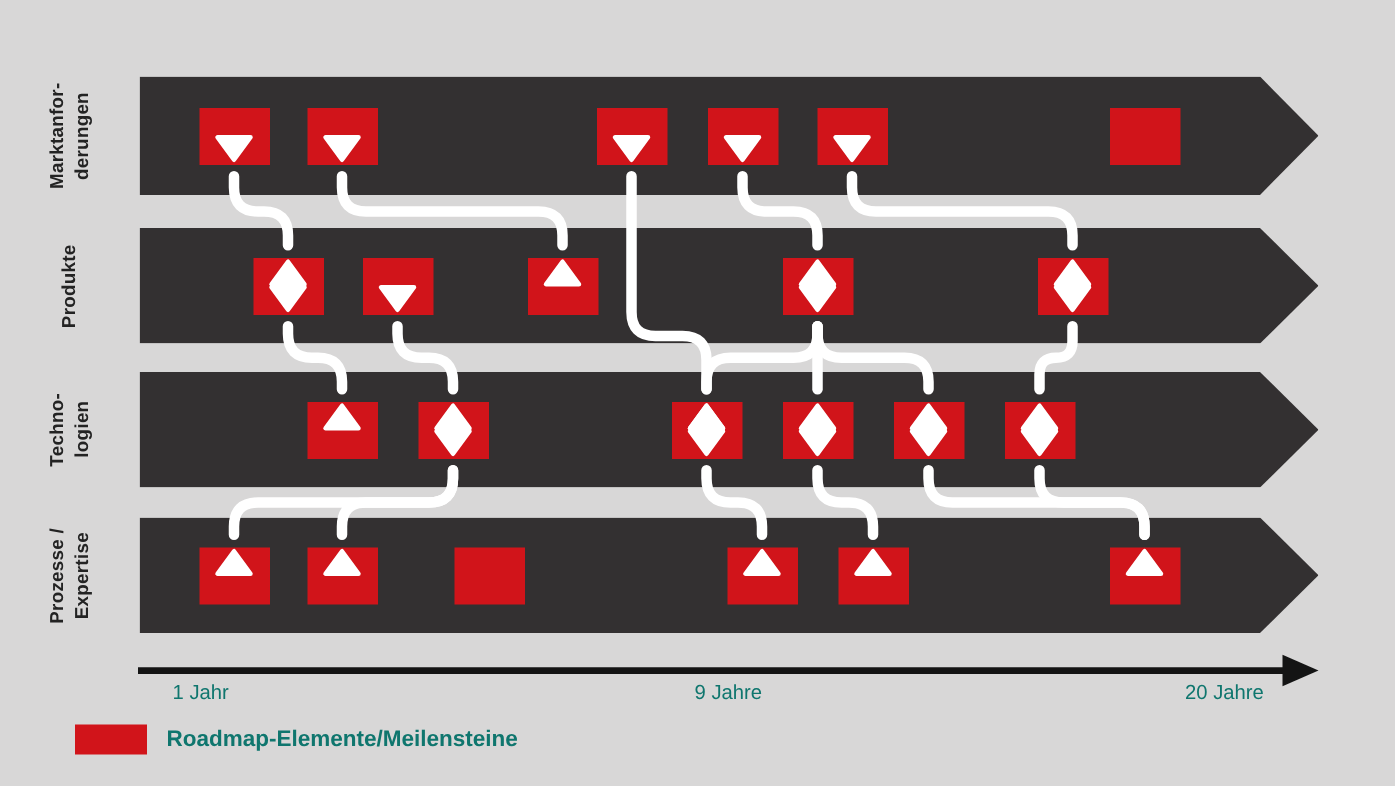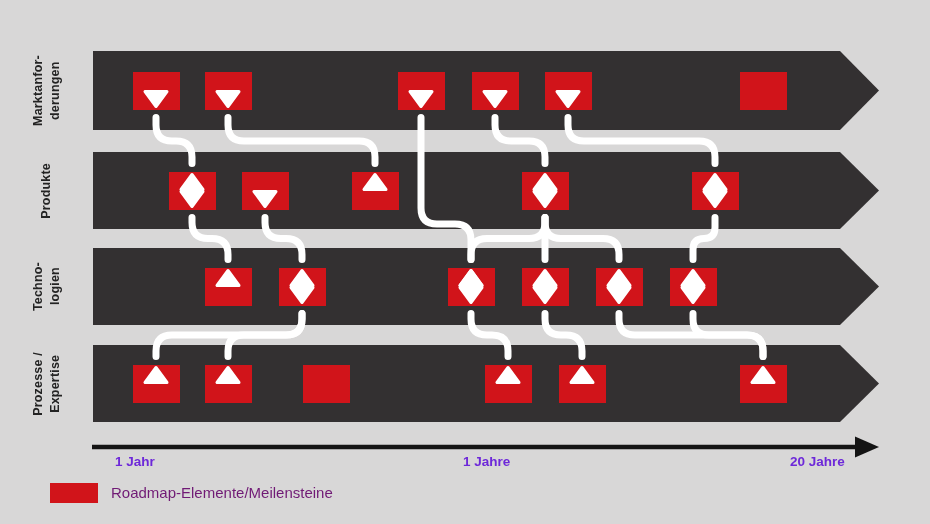--- a/index.html
+++ b/index.html
@@ -22,29 +22,29 @@
     white-space:pre-line;text-align:center;
     font-size:12.5px;font-weight:700;line-height:1.35;
     color:var(--text,#232323);letter-spacing:.2px;
   }
   .milestone{
     position:absolute;background:var(--red,#d1141a);
   }
   svg.overlay{position:absolute;left:0;top:0;pointer-events:none;}
   .axis-label{
     position:absolute;top:454px;
-    font-size:13.5px;font-weight:700;color:#6d28d9;text-align:center;
+    font-size:13.5px;font-weight:400;color:#0f766e;text-align:center;
   }
   .legend-swatch{
     position:absolute;left:50px;top:483px;width:48px;height:20px;
     background:var(--red,#d1141a);
   }
   .legend-label{
     position:absolute;left:111px;top:484px;
-    font-size:15px;font-weight:400;color:#701a75;
+    font-size:15px;font-weight:700;color:#0f766e;
   }
 </style>
 </head>
 <body>
 
 <div class="stage" id="stage" style="--bg: #d8d7d7; --band: #333031; --red: #d1141a; --text: #232323;">
   <div id="bands-layer">
       <div class="band-label" style="top: 51px; height: 79px;">
         <span>Marktanfor-
 derungen</span>
@@ -138,20 +138,20 @@
         <path d="M693 313.5 V319 Q693 335 709 335 H747 Q763 335 763 351 V356.5" fill="none" stroke="#ffffff" stroke-width="7" stroke-linecap="round" stroke-linejoin="round"></path>
         <path d="M693 302.5 L682 287.5 L704 287.5 Z" fill="#ffffff" stroke="#ffffff" stroke-width="3" stroke-linejoin="round"></path>
       </g>
     <g id="axis-group">
         <path d="M92 447 H858" stroke="#141414" stroke-width="4.5" fill="none"></path>
         <path d="M879 447 L855 436.5 L855 457.5 Z" fill="#141414"></path>
       </g>
   </svg>
   <div id="axis-labels">
       <div class="axis-label" style="left: 115px;">1 Jahr</div>
-      <div class="axis-label" style="left: 463px;">1 Jahre</div>
+      <div class="axis-label" style="left: 463px;">9 Jahre</div>
       <div class="axis-label" style="left: 790px;">20 Jahre</div>
     </div>
   <div>
     <div class="legend-swatch"></div>
     <div class="legend-label">Roadmap-Elemente/Meilensteine</div>
   </div>
 </div>
 
 </body></html>

